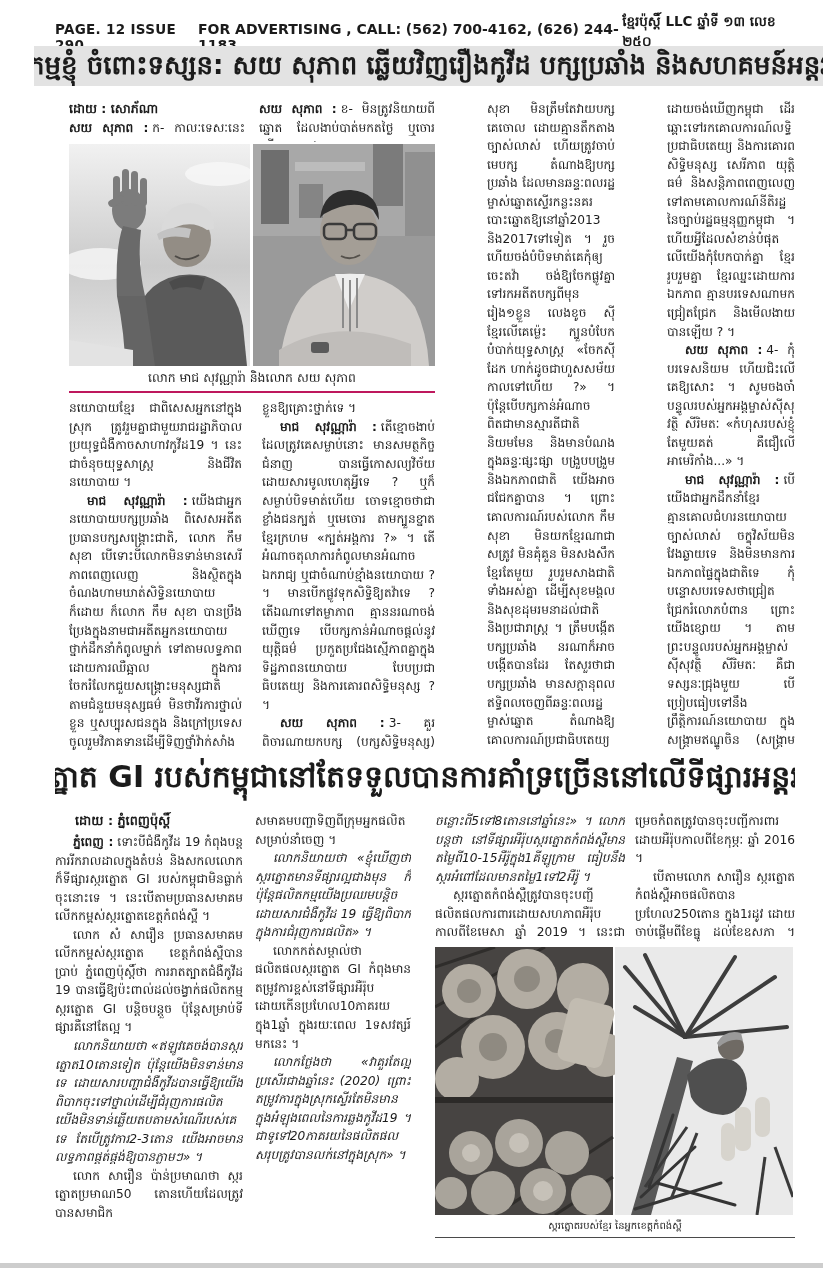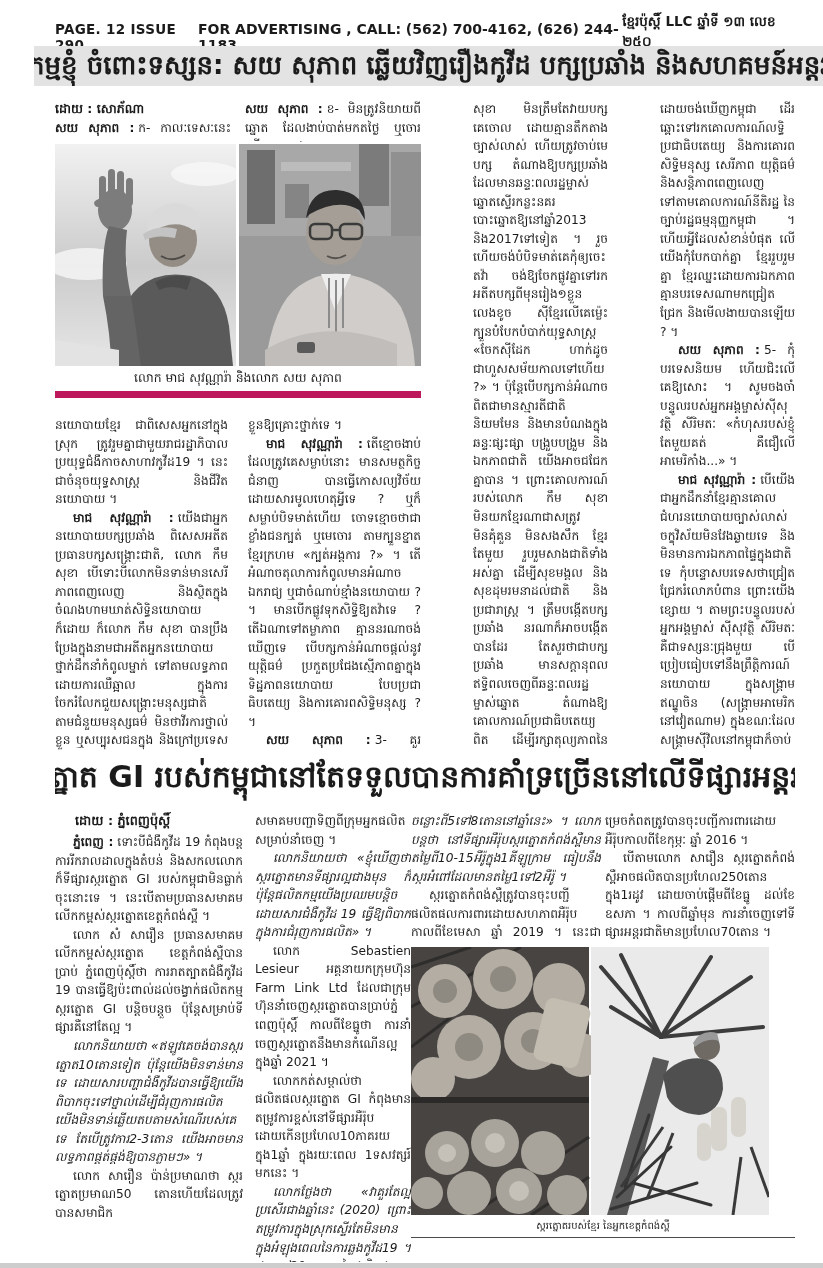--- a/index.html
+++ b/index.html
@@ -21,52 +21,52 @@
   .header .masthead { font-weight:bold; font-size:13.5px; }
 
   
   .h1banner {
     position:absolute; top:46px; left:34px; right:0; height:40px;
     background:#e3e3e3; display:flex; align-items:center; justify-content:center;
     font-size:26px; font-weight:bold; line-height:1.05; white-space:nowrap; overflow:hidden;
   }
 
   
-  .art1 { position:absolute; top:100px; left:55px; right:28px; height:650px; display:flex; gap:13px; }
+  .art1 { position:absolute; top:100px; left:69px; right:28px; height:650px; display:flex; gap:13px; }
   .art1-left { flex:0 0 366px; width:366px; display:flex; flex-direction:column; }
   .leads { display:flex; gap:14px; height:42px; overflow:hidden; }
   .lead-cell { flex:1; font-size:12.2px; line-height:1.5; overflow:hidden; }
   .byline1 { font-weight:bold; font-size:12.6px; }
   .photos { display:flex; gap:3px; margin-top:2px; }
   .photos svg { display:block; }
   .photo-caption {
     text-align:center; font-size:12.4px; padding:4px 0 3px;
-    border-bottom:7px solid #be185d; margin-bottom:18px;
+    border-bottom:2px solid #be185d; margin-bottom:6px;
   }
   .art1-twocols { display:flex; gap:20px; flex:1; overflow:hidden; }
   .tcol { flex:1; overflow:hidden; }
   .art1 .rcol { flex:1; overflow:hidden;margin-left:39px; }
 
   p.para { margin:0; text-indent:18px; text-align:justify; font-size:12.2px; line-height:1.52; }
   p.noindent { text-indent:0; }
   p.quote { font-style:italic; }
   .speaker { font-weight:bold; margin-right:4px; }
   .speaker:empty { margin:0; }
 
   
   .h2line {
     position:absolute; top:758px; left:55px; right:28px; height:44px;
     display:flex; align-items:center; justify-content:center;
     font-size:30px; font-weight:bold; white-space:nowrap; overflow:hidden;
   }
   .art2 { position:absolute; top:812px; left:55px; right:28px; height:450px; display:flex; }
   .a2c1 { flex:0 0 188px; overflow:hidden; margin-right:12px; }
-  .a2c2 { flex:0 0 156px; overflow:hidden; }
+  .a2c2 { flex:0 0 156px; overflow:hidden; margin-right:24px; }
   .a2right { flex:1; display:flex; flex-direction:column; overflow:hidden; }
-  .a2row { display:flex; gap:4px; height:130px; overflow:hidden; }
+  .a2row { display:flex; gap:10px; height:130px; overflow:hidden; }
   .a2row .a2c3 { flex:0 0 190px; overflow:hidden; }
   .a2row .a2c4 { flex:1; overflow:hidden; }
   .a2photo { margin-top:5px; }
   .a2photo svg { display:block; }
   .a2caption {
     text-align:center; font-size:10px; padding:4px 0 3px;
     border-bottom:1.5px solid #4a4a4a;
   }
   .byline2 { font-weight:bold; font-size:12.8px; margin-bottom:2px;margin-left:20px; }
 
@@ -173,40 +173,39 @@
     </div>
 
     <div class="rcol">
       <p class="para noindent"><b class="speaker"></b><span>សុខា មិនត្រឹមតែវាយបក្សគេចោល ដោយគ្មានតឹកតាងច្បាស់លាស់ ហើយត្រូវចាប់មេបក្ស តំណាងឱ្យបក្សប្រឆាំង ដែលមានឆន្ទៈពលរដ្ឋម្ចាស់ឆ្នោតស្ទើរកន្លះនគរ បោះឆ្នោតឱ្យនៅឆ្នាំ2013 និង2017ទៅទៀត ។ រួចហើយចង់បំបិទមាត់គេកុំឲ្យចេះតវ៉ា ចង់ឱ្យចែកផ្លូវគ្នាទៅរកអតីតបក្សពីមុនរៀង១ខ្លួន លេងខូច ស៊ីខ្មែរលើគេម្ល៉េះ ក្បួនបំបែកបំបាក់យុទ្ធសាស្ត្រ «ចែកស៊ីដែក ហាក់ដូចជាហួសសម័យកាលទៅហើយ ?» ។ ប៉ុន្តែបើបក្សកាន់អំណាច ពិតជាមានស្មារតីជាតិនិយមមែន និងមានបំណងក្នុងឆន្ទៈផ្សះផ្សា បង្រួបបង្រួម និងឯកភាពជាតិ យើងអាចជជែកគ្នាបាន ។ ព្រោះគោលការណ៍របស់លោក កឹម សុខា មិនយកខ្មែរណាជាសត្រូវ មិនគុំគួន មិនសងសឹក ខ្មែរតែមួយ រួបរួមសាងជាតិទាំងអស់គ្នា ដើម្បីសុខមង្គល និងសុខដុមរមនាដល់ជាតិ និងប្រជារាស្ត្រ ។ ត្រឹមបង្កើតបក្សប្រឆាំង នរណាក៏អាចបង្កើតបានដែរ តែសួរថាជាបក្សប្រឆាំង មានសក្ដានុពល ឥទ្ធិពលចេញពីឆន្ទៈពលរដ្ឋម្ចាស់ឆ្នោត តំណាងឱ្យគោលការណ៍ប្រជាធិបតេយ្យពិត ដើម្បីរក្សាតុល្យភាពនៃអំណាចបានទេ ចៀសវាងកំដរនយោបាយឱ្យបក្សប្រជាជនកម្ពុជា CPP ជិះសេះលែងដៃ ? ។</span></p>
       <p class="para"><b class="speaker">សយ សុភាព :</b><span>4- មហាអំណាចលោកខាងលិចខ្លះ លួមយល់ពីខ្មែរហើយ បើអ្នកឈ្លោះគ្នាសុំកុំយកខ្មែរធ្វើជាកខ្នែង ប្រជែងមនោគមន៍វិជ្ជា ។ ខ្មែរគ្មានបំណងអាក្រក់ជាមួយអស់លោកទេ ។ មិនទាន់គិតអំពើដែលអស់លោកធ្វើមកលើខ្មែរ ។ កុំយក EBA និង GSP មកគំរាម ។</span></p>
 
     </div>
 
     <div class="rcol">
       <p class="para noindent"><b class="speaker"></b><span>ដោយចង់ឃើញកម្ពុជា ដើរឆ្ពោះទៅរកគោលការណ៍លទ្ធិប្រជាធិបតេយ្យ និងការគោរពសិទ្ធិមនុស្ស សេរីភាព យុត្តិធម៌ និងសន្តិភាពពេញលេញ ទៅតាមគោលការណ៍នីតិរដ្ឋ នៃច្បាប់រដ្ឋធម្មនុញ្ញកម្ពុជា ។ ហើយអ្វីដែលសំខាន់បំផុត លើយើងកុំបែកបាក់គ្នា ខ្មែររួបរួមគ្នា ខ្មែរឈ្នះដោយការឯកភាព គ្មានបរទេសណាមកជ្រៀតជ្រែក និងមើលងាយបានឡើយ ? ។</span></p>
-      <p class="para"><b class="speaker">សយ សុភាព :</b><span>5- កុំបរទេសនិយម ហើយជិះលើគេឱ្យសោះ ។ សូមចងចាំបន្ទូលរបស់អ្នកអង្គម្ចាស់ស៊ីសុវត្ថិ សីរិមតៈ «កំហុសរបស់ខ្ញុំតែមួយគត់ គឺជឿលើអាមេរិកាំង...» ។</span></p>
+      <p class="para"><b class="speaker">សយ សុភាព :</b><span>4- កុំបរទេសនិយម ហើយជិះលើគេឱ្យសោះ ។ សូមចងចាំបន្ទូលរបស់អ្នកអង្គម្ចាស់ស៊ីសុវត្ថិ សីរិមតៈ «កំហុសរបស់ខ្ញុំតែមួយគត់ គឺជឿលើអាមេរិកាំង...» ។</span></p>
       <p class="para"><b class="speaker">មាជ សុវណ្ណារ៉ា :</b><span>បើយើងជាអ្នកដឹកនាំខ្មែរគ្មានគោលជំហរនយោបាយច្បាស់លាស់ ចក្ខុវិស័យមិនវែងឆ្ងាយទេ និងមិនមានការឯកភាពផ្ទៃក្នុងជាតិទេ កុំបន្ទោសបរទេសថាជ្រៀតជ្រែករំលោភបំពាន ព្រោះយើងខ្សោយ ។ តាមព្រះបន្ទូលរបស់អ្នកអង្គម្ចាស់ ស៊ីសុវត្ថិ សីរិមតៈ គឺជាទស្សនៈជ្រុងមួយ បើប្រៀបធៀបទៅនឹងព្រឹត្តិការណ៍នយោបាយ ក្នុងសង្គ្រាមឥណ្ឌូចិន (សង្គ្រាមអាមេរិកនៅវៀតណាម) ក្នុងខណៈដែលសង្គ្រាមស៊ីវិលនៅកម្ពុជាក៏ចាប់ផ្ដើម ចេញពីការបែកបាក់ផ្ទៃក្នុងរបស់មេដឹកនាំខ្មែរ រវាងអតីតបរមរតនកោដ្ឋ នរោត្តម សីហនុ និងសេនាប្រមុខ លន់ នល់ រឿងយួនយៀកកុងមានវត្តមាននៅស្រុកខ្មែរ តាមផ្លូវលំ ហូ ជីមិញ 1270គីឡូម៉ែត្រ ពីខេត្តរតនគីរីមកដល់កំពត ដើម្បីច្បាំងជាមួយកងទ័ពអាមេរិក កងទ័ពយួនសេរីខាងត្បូង ដោយស្របនៅក្នុងប្រទេសកម្ពុជា ក៏មានការរៀបចំបង្កើតចលនាឈូឆរព្រៃម៉ាគី ចលនាខ្មែរក្រហម ដែលមានយួន និងចិនជាខ្នងបង្អែក ។ ចំណែកថា កុំជឿ ឬទុកចិត្តអាមេរិក គឺវាស្ថិតនៅលើយើងជាអ្នកដឹកនាំប្រទេស ត្រូវមានជំហរម្ចាស់ការឯករាជ្យ និងអព្យាក្រឹត្យ កុំឱ្យគេចាប់ចំណុចខ្សោយបាន ទើបយើងខ្លាំង រីឯសហរដ្ឋអាមេរិក គេមានការផ្លាស់ប្ដូរគោលនយោបាយដឹកនាំរបស់គេពីមួយអាណត្តិ ទៅមួយអាណត្តិនៃរដ្ឋបាលប្រធានាធិបតីនីមួយៗ ? ។</span></p>
     </div>
   </div>
 
   <div class="h2line">ស្ករត្នោត GI របស់កម្ពុជានៅតែទទួលបានការគាំទ្រច្រើននៅលើទីផ្សារអន្តរជាតិ</div>
 
   <div class="art2">
     <div class="a2c1">
       <div class="byline2">ដោយ : ភ្នំពេញប៉ុស្ដិ៍</div>
       <p class="para"><b class="speaker">ភ្នំពេញ :</b><span>ទោះបីជំងឺកូវីដ 19 កំពុងបន្តការរីករាលដាលក្នុងតំបន់ និងសកលលោក ក៏ទីផ្សារស្ករត្នោត GI របស់កម្ពុជាមិនធ្លាក់ចុះនោះទេ ។ នេះបើតាមប្រធានសមាគមលើកកម្ពស់ស្ករត្នោតខេត្តកំពង់ស្ពឺ ។</span></p>
       <p class="para"><b class="speaker"></b><span>លោក សំ សារឿន ប្រធានសមាគមលើកកម្ពស់ស្ករត្នោត ខេត្តកំពង់ស្ពឺបានប្រាប់ ភ្នំពេញប៉ុស្ដិ៍ថា ការរាតត្បាតជំងឺកូវីដ 19 បានធ្វើឱ្យប៉ះពាល់ដល់ចង្វាក់ផលិតកម្មស្ករត្នោត GI បន្តិចបន្តួច ប៉ុន្តែសម្រាប់ទីផ្សារគឺនៅតែល្អ ។</span></p>
       <p class="para quote"><b class="speaker"></b><span>លោកនិយាយថា «ឥឡូវគេចង់បានស្ករត្នោត10តោនទៀត ប៉ុន្តែយើងមិនទាន់មានទេ ដោយសារបញ្ហាជំងឺកូវីដបានធ្វើឱ្យយើងពិបាកចុះទៅថ្នាល់ដើម្បីជំរុញការផលិត យើងមិនទាន់ឆ្លើយតបតាមសំណើរបស់គេទេ តែបើត្រូវការ2-3តោន យើងអាចមានលទ្ធភាពផ្គត់ផ្គង់ឱ្យបានភ្លាមៗ» ។</span></p>
       <p class="para"><b class="speaker"></b><span>លោក សារឿន ប៉ាន់ប្រមាណថា ស្ករត្នោតប្រមាណ50 តោនហើយដែលត្រូវបានសមាជិក</span></p>
     </div>
 
     <div class="a2c2">
       <p class="para noindent"><b class="speaker"></b><span>សមាគមបញ្ជាទិញពីក្រុមអ្នកផលិតសម្រាប់នាំចេញ ។</span></p>
       <p class="para quote"><b class="speaker"></b><span>លោកនិយាយថា «ខ្ញុំឃើញថា ស្ករត្នោតមានទីផ្សារល្អជាងមុន ក៏ប៉ុន្តែផលិតកម្មយើងប្រឈមបន្តិចដោយសារជំងឺកូវីដ 19 ធ្វើឱ្យពិបាកក្នុងការជំរុញការផលិត» ។</span></p>
-      <p class="para"><b class="speaker"></b><span>លោក Sebastien Lesieur អគ្គនាយកក្រុមហ៊ុន Farm Link Ltd ដែលជាក្រុមហ៊ុននាំចេញស្ករត្នោតបានប្រាប់ភ្នំពេញប៉ុស្ដិ៍ កាលពីខែធ្នូថា ការនាំចេញស្ករត្នោតនឹងមានកំណើនល្អក្នុងឆ្នាំ 2021 ។</span></p>
       <p class="para"><b class="speaker"></b><span>លោកកត់សម្គាល់ថា ផលិតផលស្ករត្នោត GI កំពុងមានតម្រូវការខ្ពស់នៅទីផ្សារអឺរ៉ុបដោយកើនប្រហែល10ភាគរយ ក្នុង1ឆ្នាំ ក្នុងរយៈពេល 1ទសវត្សរ៍មកនេះ ។</span></p>
       <p class="para quote"><b class="speaker"></b><span>លោកថ្លែងថា «វាគួរតែល្អប្រសើរជាងឆ្នាំនេះ (2020) ព្រោះតម្រូវការក្នុងស្រុកស្ទើរតែមិនមានក្នុងអំឡុងពេលនៃការឆ្លងកូវីដ19 ។ ជាទូទៅ20ភាគរយនៃផលិតផលសរុបត្រូវបានលក់នៅក្នុងស្រុក» ។</span></p>
 
     </div>
 
     <div class="a2right">
       <div class="a2row">
         <div class="a2c3">
           <p class="para noindent quote"><b class="speaker"></b><span>ចន្លោះពី5ទៅ8តោននៅឆ្នាំនេះ» ។ លោកបន្តថា នៅទីផ្សារអឺរ៉ុបស្ករត្នោតកំពង់ស្ពឺមានតម្លៃពី10-15អឺរ៉ូក្នុង1គីឡូក្រាម ធៀបនឹងស្ករអំពៅដែលមានតម្លៃ1ទៅ2អឺរ៉ូ ។</span></p>
           <p class="para"><b class="speaker"></b><span>ស្ករត្នោតកំពង់ស្ពឺត្រូវបានចុះបញ្ជីផលិតផលការពារដោយសហភាពអឺរ៉ុបកាលពីខែមេសា ឆ្នាំ 2019 ។ នេះជាផលិតផល GI ទី2 បន្ទាប់ពី</span></p>

